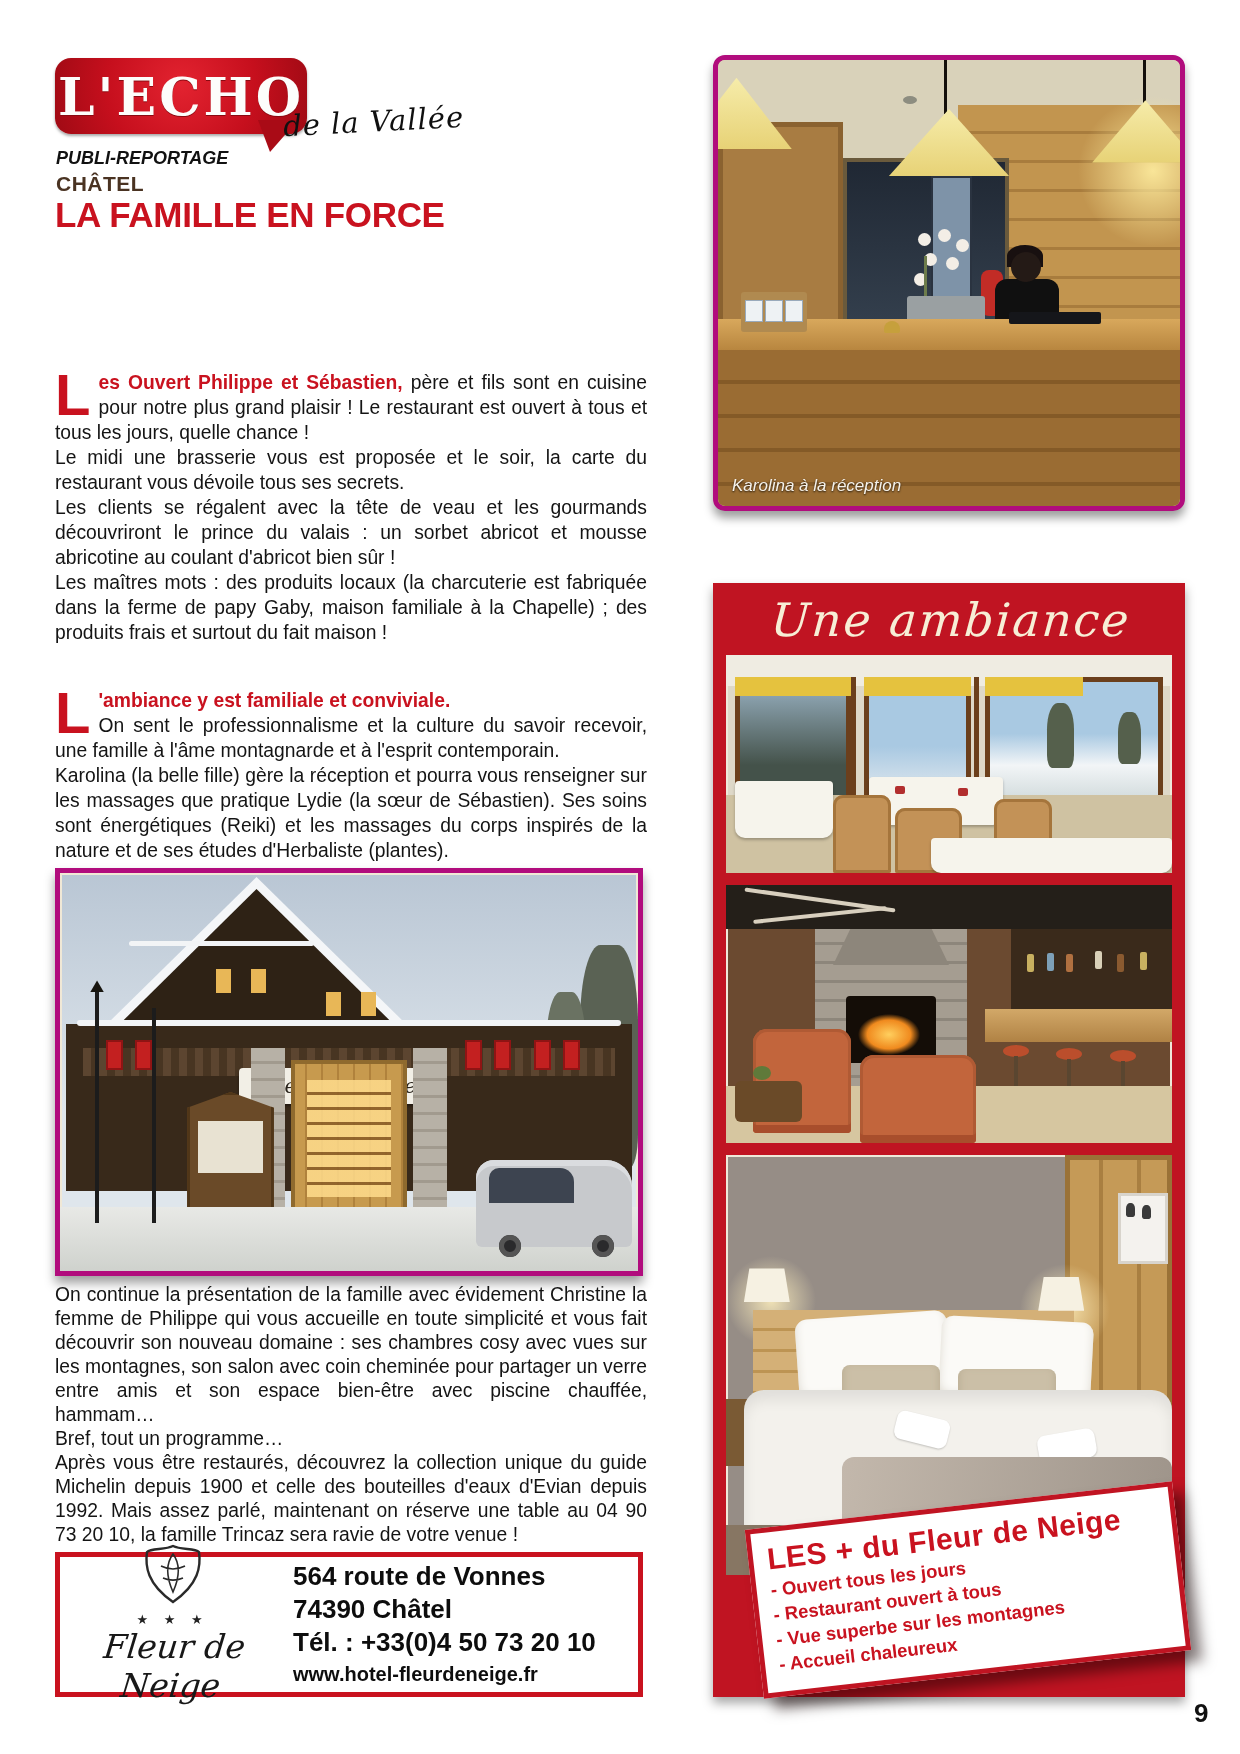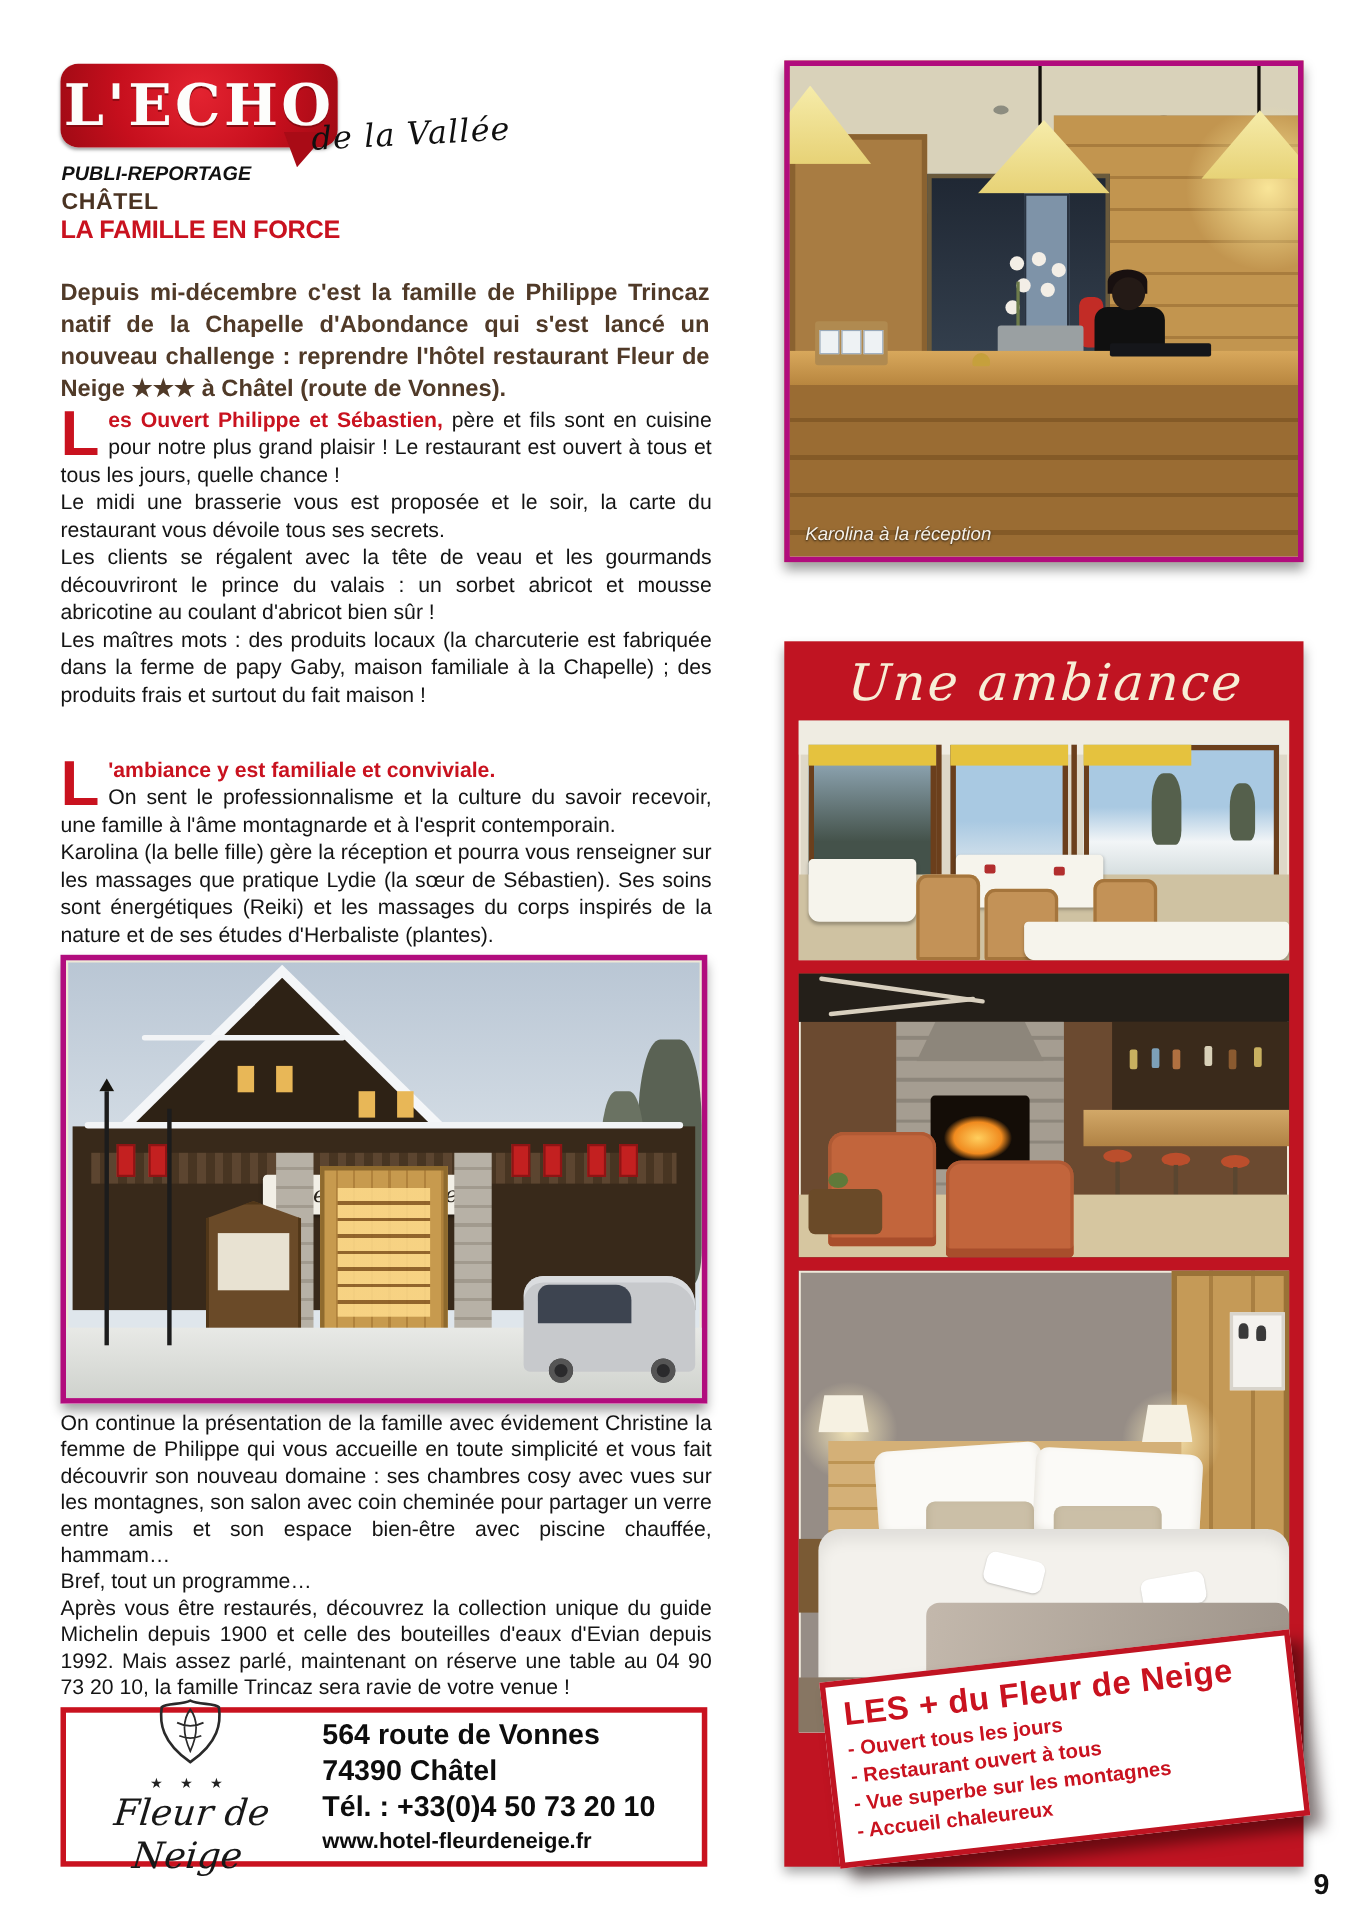--- a/index.html
+++ b/index.html
@@ -11,37 +11,37 @@
     background:radial-gradient(circle at 50% 35%, #e32330 0%, #c60f1d 55%, #9f0a14 100%);
     display:flex;align-items:center;justify-content:center;box-shadow:0 2px 3px rgba(0,0,0,.35);}
   .logo-bubble .txt{font-family:"DejaVu Serif",serif;font-weight:700;font-size:52px;color:#fdfdfb;
     letter-spacing:3px;text-shadow:0 1px 0 #8a0a12;}
   .logo-tail{position:absolute;left:258px;top:120px;width:40px;height:32px;
     background:#a90b16;clip-path:polygon(0 0,100% 0,30% 100%);}
   .logo-sub{position:absolute;left:283px;top:104px;width:200px;font-family:"DejaVu Serif",serif;
     font-style:italic;font-size:29px;color:#101010;transform:rotate(-3deg);letter-spacing:1px;}
   .eyebrow{position:absolute;left:56px;top:148px;font-size:18px;font-weight:700;font-style:italic;color:#111;}
   .loc{position:absolute;left:56px;top:172px;font-size:21px;font-weight:700;color:#4a3322;letter-spacing:.5px;}
-  .title{position:absolute;left:55px;top:195px;font-size:23px;font-weight:700;color:#c9121f;letter-spacing:-.3px;}
+  .title{position:absolute;left:55px;top:195px;font-size:35px;font-weight:700;color:#c9121f;letter-spacing:-.3px;}
   .intro{position:absolute;left:55px;top:230px;width:590px;font-size:21.5px;line-height:29px;
     font-weight:700;color:#503a28;text-align:justify;}
   .bodyblock{position:absolute;left:55px;width:592px;font-size:19.3px;line-height:25px;text-align:justify;color:#141414;}
   .bodyblock p{margin:0;}
   .sec1{top:370px;} .sec2{top:688px;} .sec3{top:1283px;line-height:24px;}
   .dropcap{float:left;font-size:58px;line-height:42px;font-weight:700;color:#c9121f;padding:4px 8px 0 0;}
   .redlead{color:#c9121f;font-weight:700;}
   .signoff{font-size:14px;margin-top:2px;text-align:left;}
 
   
   .mframe{position:absolute;border:5px solid #b10c7d;box-shadow:0 7px 10px rgba(0,0,0,.38), inset 0 0 0 2px #f0e8d6;overflow:hidden;}
   .caption{position:absolute;left:14px;bottom:10px;font-style:italic;font-size:17px;color:#f6f2ea;
     text-shadow:0 1px 2px rgba(0,0,0,.8);z-index:40;}
 
   
-  .ph-reception{left:713px;top:55px;width:462px;height:446px;background:#caa15e;}
+  .ph-reception{left:713px;top:55px;width:462px;height:446px;background:#caa15e;border-radius:12px;}
   .rc-ceiling{position:absolute;left:0;top:0;width:100%;height:30%;background:#d9d2ba;}
   .rc-woodwall{position:absolute;left:52%;top:10%;width:48%;height:52%;
     background:repeating-linear-gradient(180deg,#c2954f 0 26px,#a87c3d 26px 29px);}
   .rc-door{position:absolute;left:0;top:14%;width:27%;height:50%;background:#a87c42;
     box-shadow:inset 0 0 0 5px #8a6230;}
   .rc-office{position:absolute;left:27%;top:22%;width:36%;height:40%;background:linear-gradient(#1f2733,#35414f);
     box-shadow:inset 0 0 0 4px #6a5a3c;}
   .rc-window{position:absolute;left:46%;top:26%;width:9%;height:28%;background:#7e93a8;
     box-shadow:inset 0 0 0 2px #2a3340;}
   .rc-spot{position:absolute;width:14px;height:8px;border-radius:50%;background:#8d8d80;}
@@ -181,21 +181,20 @@
 
   <div class="logo-bubble">
     <span class="txt">L'ECHO</span>
   </div>
   <div class="logo-tail"></div>
   <div class="logo-sub">de la Vallée</div>
   <div class="eyebrow">PUBLI-REPORTAGE</div>
   <div class="loc">CHÂTEL</div>
   <div class="title">LA FAMILLE EN FORCE</div>
 
-  <p class="intro">Depuis mi-décembre c'est la famille de Philippe Trincaz natif de la Chapelle d'Abondance qui s'est lancé un nouveau challenge : reprendre l'hôtel restaurant Fleur de Neige ★★★ à Châtel (route de Vonnes).</p>
 
   <div class="bodyblock sec1">
     <p><span class="dropcap">L</span><span class="redlead">es Ouvert Philippe et Sébastien,</span><span> père et fils sont en cuisine pour notre plus grand plaisir ! Le restaurant est ouvert à tous et tous les jours, quelle chance !</span></p>
     <p>Le midi une brasserie vous est proposée et le soir, la carte du restaurant vous dévoile tous ses secrets.</p>
     <p>Les clients se régalent avec la tête de veau et les gourmands découvriront le prince du valais : un sorbet abricot et mousse abricotine au coulant d'abricot bien sûr !</p>
     <p>Les maîtres mots : des produits locaux (la charcuterie est fabriquée dans la ferme de papy Gaby, maison familiale à la Chapelle) ; des produits frais et surtout du fait maison !</p>
   </div>
 
   <div class="bodyblock sec2">
     <p><span class="dropcap">L</span><span class="redlead">'ambiance y est familiale et conviviale.</span><br>

